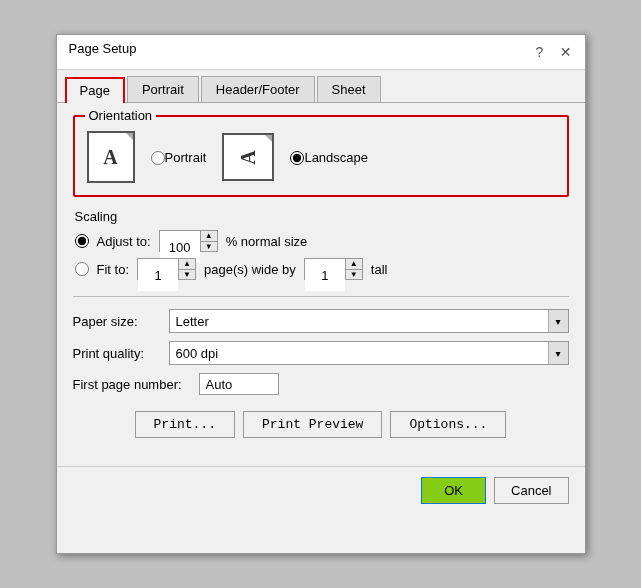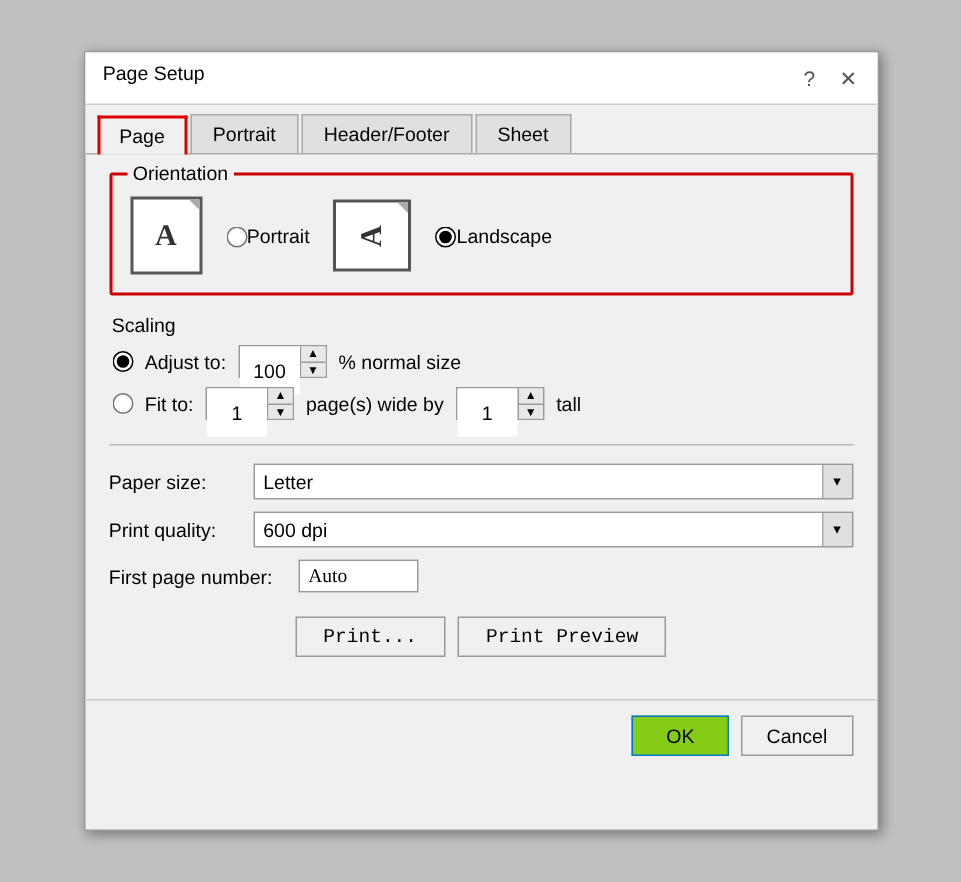--- a/index.html
+++ b/index.html
@@ -241,21 +241,20 @@
       top: 0;
       bottom: 0;
     }
     .text-input {
       border: 1px solid #999;
       background: #fff;
       height: 22px;
       padding: 0 6px;
       font-size: 13px;
       width: 80px;
-      font-family: Liberation Serif, serif;
     }
 
     .separator {
       border: none;
       border-top: 1px solid #bbb;
       margin: 16px 0 12px 0;
     }
 
     .button-row {
       display: flex;
@@ -415,20 +414,21 @@
     </div>
 
     <div class="field-row">
       <span class="field-label-wide">First page number:</span>
       <input class="text-input" type="text" value="Auto" style="">
     </div>
 
     <div class="button-row">
       <button class="btn">Print...</button>
       <button class="btn">Print Preview</button>
+      <button class="btn">Options...</button>
     </div>
   </div>
 
   <div class="dialog-footer">
     <button class="btn-ok">OK</button>
     <button class="btn-cancel">Cancel</button>
   </div>
 </div>
 
 </body></html>

